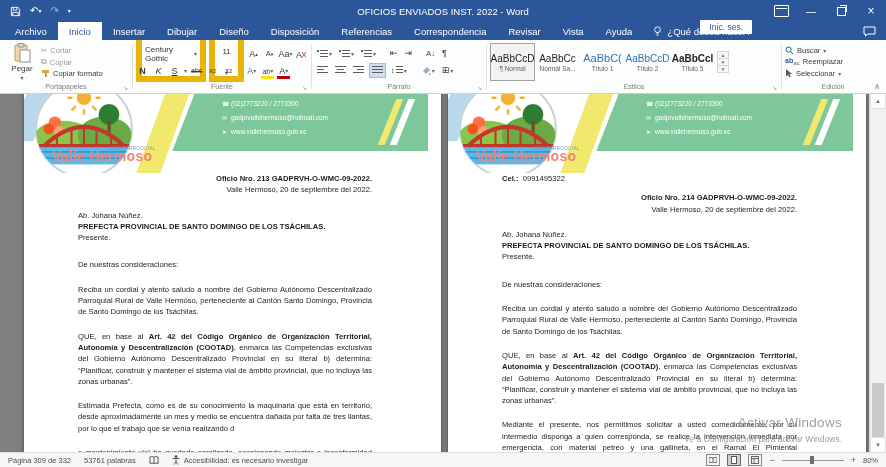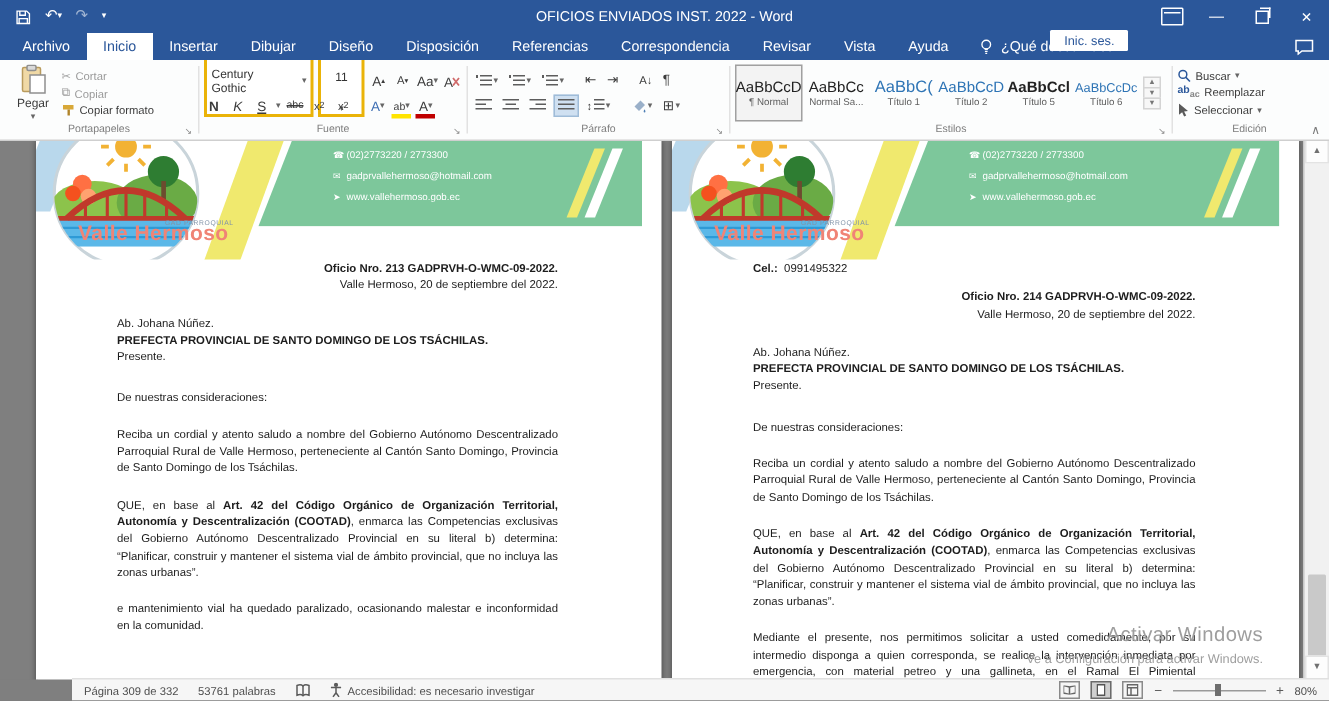--- a/index.html
+++ b/index.html
@@ -35,21 +35,21 @@
   .glabel{height:12px;text-align:center;font-size:7px;color:#7d7d7d;line-height:12px;position:relative;}
   .launcher{position:absolute;right:1px;bottom:2px;font-size:6px;color:#8a8a8a;line-height:1;}
   .gsep{width:1px;background:#e2e2e2;margin:4px 0;}
   .bigbtn{display:flex;flex-direction:column;align-items:center;justify-content:center;width:38px;gap:1px;font-size:8px;}
   .clip-svg{width:17px;height:20px;}
   .smallcol{display:flex;flex-direction:column;justify-content:center;gap:2px;font-size:7.5px;}
   .smallcmd{display:flex;align-items:center;gap:3px;white-space:nowrap;}
   .gray{color:#9a9a9a;}
   .caret{font-size:6px;color:#666;}
   .frow{display:flex;align-items:center;gap:3px;height:15px;}
-  .combo{border:2px solid #eab308;background:#fff;height:13px;font-size:8px;display:flex;
+  .combo{border:6px solid #eab308;background:#fff;height:13px;font-size:8px;display:flex;
          align-items:center;padding:16px 3px;gap:13px;justify-content:space-between;color:#333;}
   .fbtn{min-width:11px;height:13px;display:flex;align-items:flex-end;justify-content:center;
         font-size:9px;line-height:12px;padding:0 1px;}
   .u{text-decoration:underline;}
   .strike{text-decoration:line-through;}
   .hl-bar{border-bottom:3px solid #ffe400;line-height:9px;}
   .fc-bar{border-bottom:3px solid #c00000;line-height:9px;}
   .fx{color:#3f6fb4;}
   sub,sup{font-size:6px;}
   
@@ -113,21 +113,21 @@
   .wm1{font-size:13.5px;letter-spacing:.3px;}
   .wm2{font-size:8.5px;margin-top:4px;}
   
   .vscroll{position:absolute;right:0;top:0;bottom:0;width:16px;background:#f1f1f1;border-left:1px solid #d9d9d9;}
   .sbtn{height:14px;display:flex;align-items:center;justify-content:center;font-size:6px;color:#707070;
         background:#fdfdfd;border:1px solid #e3e3e3;}
   .sbtn.bottom{position:absolute;bottom:0;left:0;right:0;}
   .sthumb{position:absolute;left:2px;right:2px;top:290px;height:58px;background:#c9c9c9;border-radius:1px;}
   
   .statusbar{position:absolute;bottom:0;left:0;right:0;height:14px;background:#f6f6f6;border-top:1px solid #e0e0e0;
-             display:flex;align-items:center;font-size:7.5px;color:#4e4e4e;padding:0 8px;gap:13px;z-index:30;margin-left:48px;}
+             display:flex;align-items:center;font-size:7.5px;color:#4e4e4e;padding:0 8px;gap:13px;z-index:30;}
   .sitem{display:flex;align-items:center;gap:4px;white-space:nowrap;}
   .sb-right{margin-left:auto;display:flex;align-items:center;gap:7px;}
   .vw{width:12px;height:10px;border:1px solid #8a8a8a;display:flex;align-items:center;justify-content:center;padding:0;}
   .vw.active{background:#cfcfcf;border-color:#6a6a6a;}
   .ztrack{width:62px;height:1px;background:#9a9a9a;position:relative;}
   .zthumb{position:absolute;left:46%;top:-3.5px;width:4px;height:8px;background:#6e6e6e;}
   .zsign{font-size:9px;color:#5a5a5a;line-height:1;}
 </style>
 </head>
 <body>
@@ -360,24 +360,20 @@
         <span class="sprev c-blue" style="font-size:11px;">AaBbC(</span>
         <span class="sname">Título 1</span>
       </div>
       <div class="stylecell">
         <span class="sprev c-blue">AaBbCcD</span>
         <span class="sname">Título 2</span>
       </div>
       <div class="stylecell">
         <span class="sprev" style="font-weight:bold;">AaBbCcl</span>
         <span class="sname">Título 5</span>
-      </div>
-      <div class="stylecell">
-        <span class="sprev c-blue" style="font-size:8.5px;">AaBbCcDc</span>
-        <span class="sname">Título 6</span>
       </div>
       <div class="gal-scroll">
         <span>▲</span>
         <span>▼</span>
         <span>▼</span>
       </div>
     </div>
     <div class="glabel"><span>Estilos</span>
       <span class="launcher">↘</span></div>
   </div>
@@ -462,20 +458,21 @@
     </div>
     <div class="content">
       <p class="right-al bold tight mt5">Oficio Nro. 213 GADPRVH-O-WMC-09-2022.</p>
       <p class="right-al" style="margin-bottom:14px;">Valle Hermoso, 20 de septiembre del 2022.</p>
       <p class="tight">Ab. Johana Núñez.</p>
       <p class="tight bold">PREFECTA PROVINCIAL DE SANTO DOMINGO DE LOS TSÁCHILAS.</p>
       <p class="gapL">Presente.</p>
       <p>De nuestras consideraciones:</p>
       <p class="just">Reciba un cordial y atento saludo a nombre del Gobierno Autónomo Descentralizado Parroquial Rural de Valle Hermoso, perteneciente al Cantón Santo Domingo, Provincia de Santo Domingo de los Tsáchilas.</p>
       <p class="just"><span>QUE, en base al </span><span class="bold">Art. 42 del Código Orgánico de Organización Territorial, Autonomía y Descentralización (COOTAD)</span><span>, enmarca las Competencias exclusivas del Gobierno Autónomo Descentralizado Provincial en su literal b) determina: “Planificar, construir y mantener el sistema vial de ámbito provincial, que no incluya las zonas urbanas”.</span></p>
+      <p class="just">Estimada Prefecta, como es de su conocimiento la maquinaria que está en territorio, desde aproximadamente un mes y medio se encuentra dañada por falta de tres llantas, por lo que el trabajo que se venía realizando d</p>
       <p class="just">e mantenimiento vial ha quedado paralizado, ocasionando malestar e inconformidad en la comunidad.</p>
 
     </div>
   </div>
 
   <div class="page page-right">
     <div class="lh">
       <div class="lh-blue"></div>
       <div class="lh-yellow"></div>
       <div class="lh-banner">

